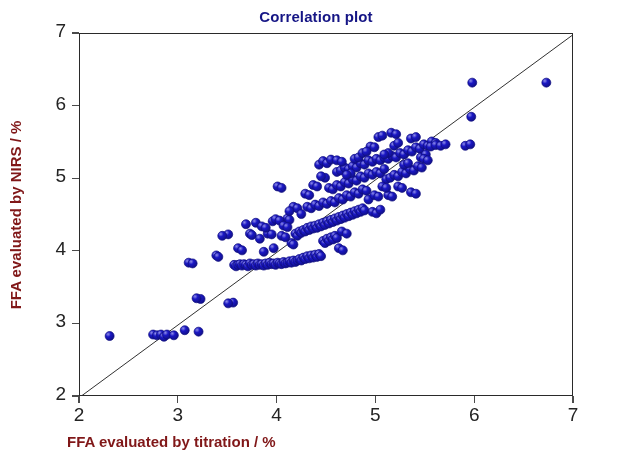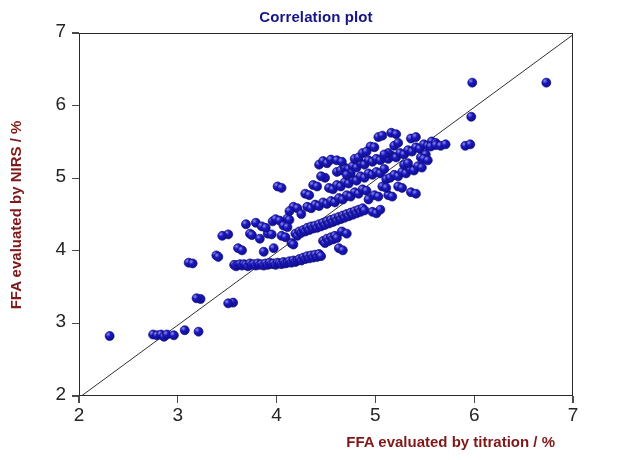--- a/index.html
+++ b/index.html
@@ -83,24 +83,24 @@
   }
   .ticklabel-y {
     left: 40px;
     width: 26px;
     margin-top: -13px;
     text-align: right;
   }
   
   #xlabel {
     position: absolute;
-    left: 61px;
+    left: 67px;
     top: 433px;
     width: 494px;
-    text-align: right;
+    text-align: left;
     font-family: "Liberation Sans", sans-serif;
     font-size: 15px;
     font-weight: bold;
     color: #801718;
     white-space: nowrap;
   }
   #ylabel-wrap {
     position: absolute;
     left: 0px;
     top: 33px;

